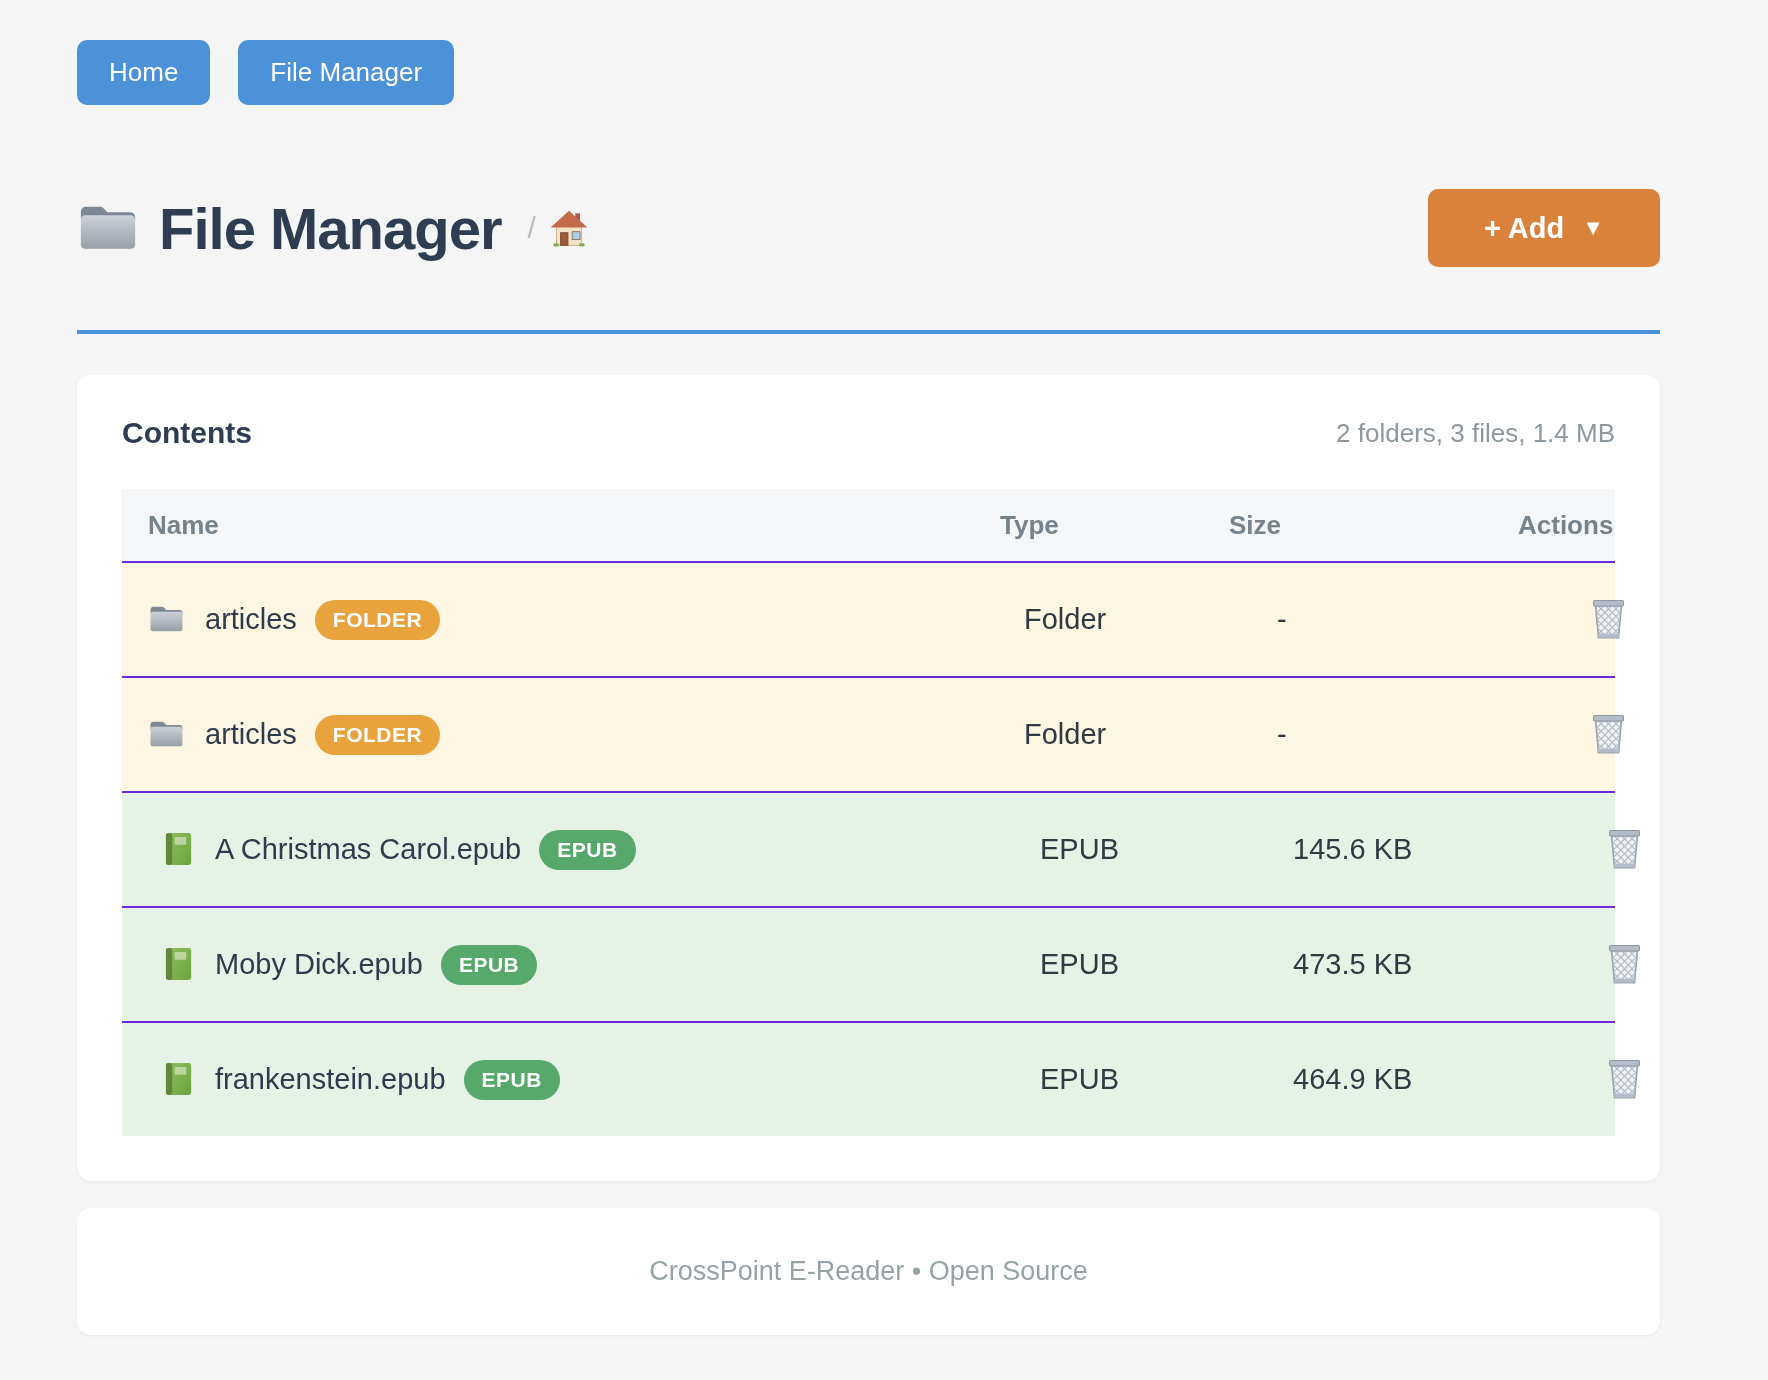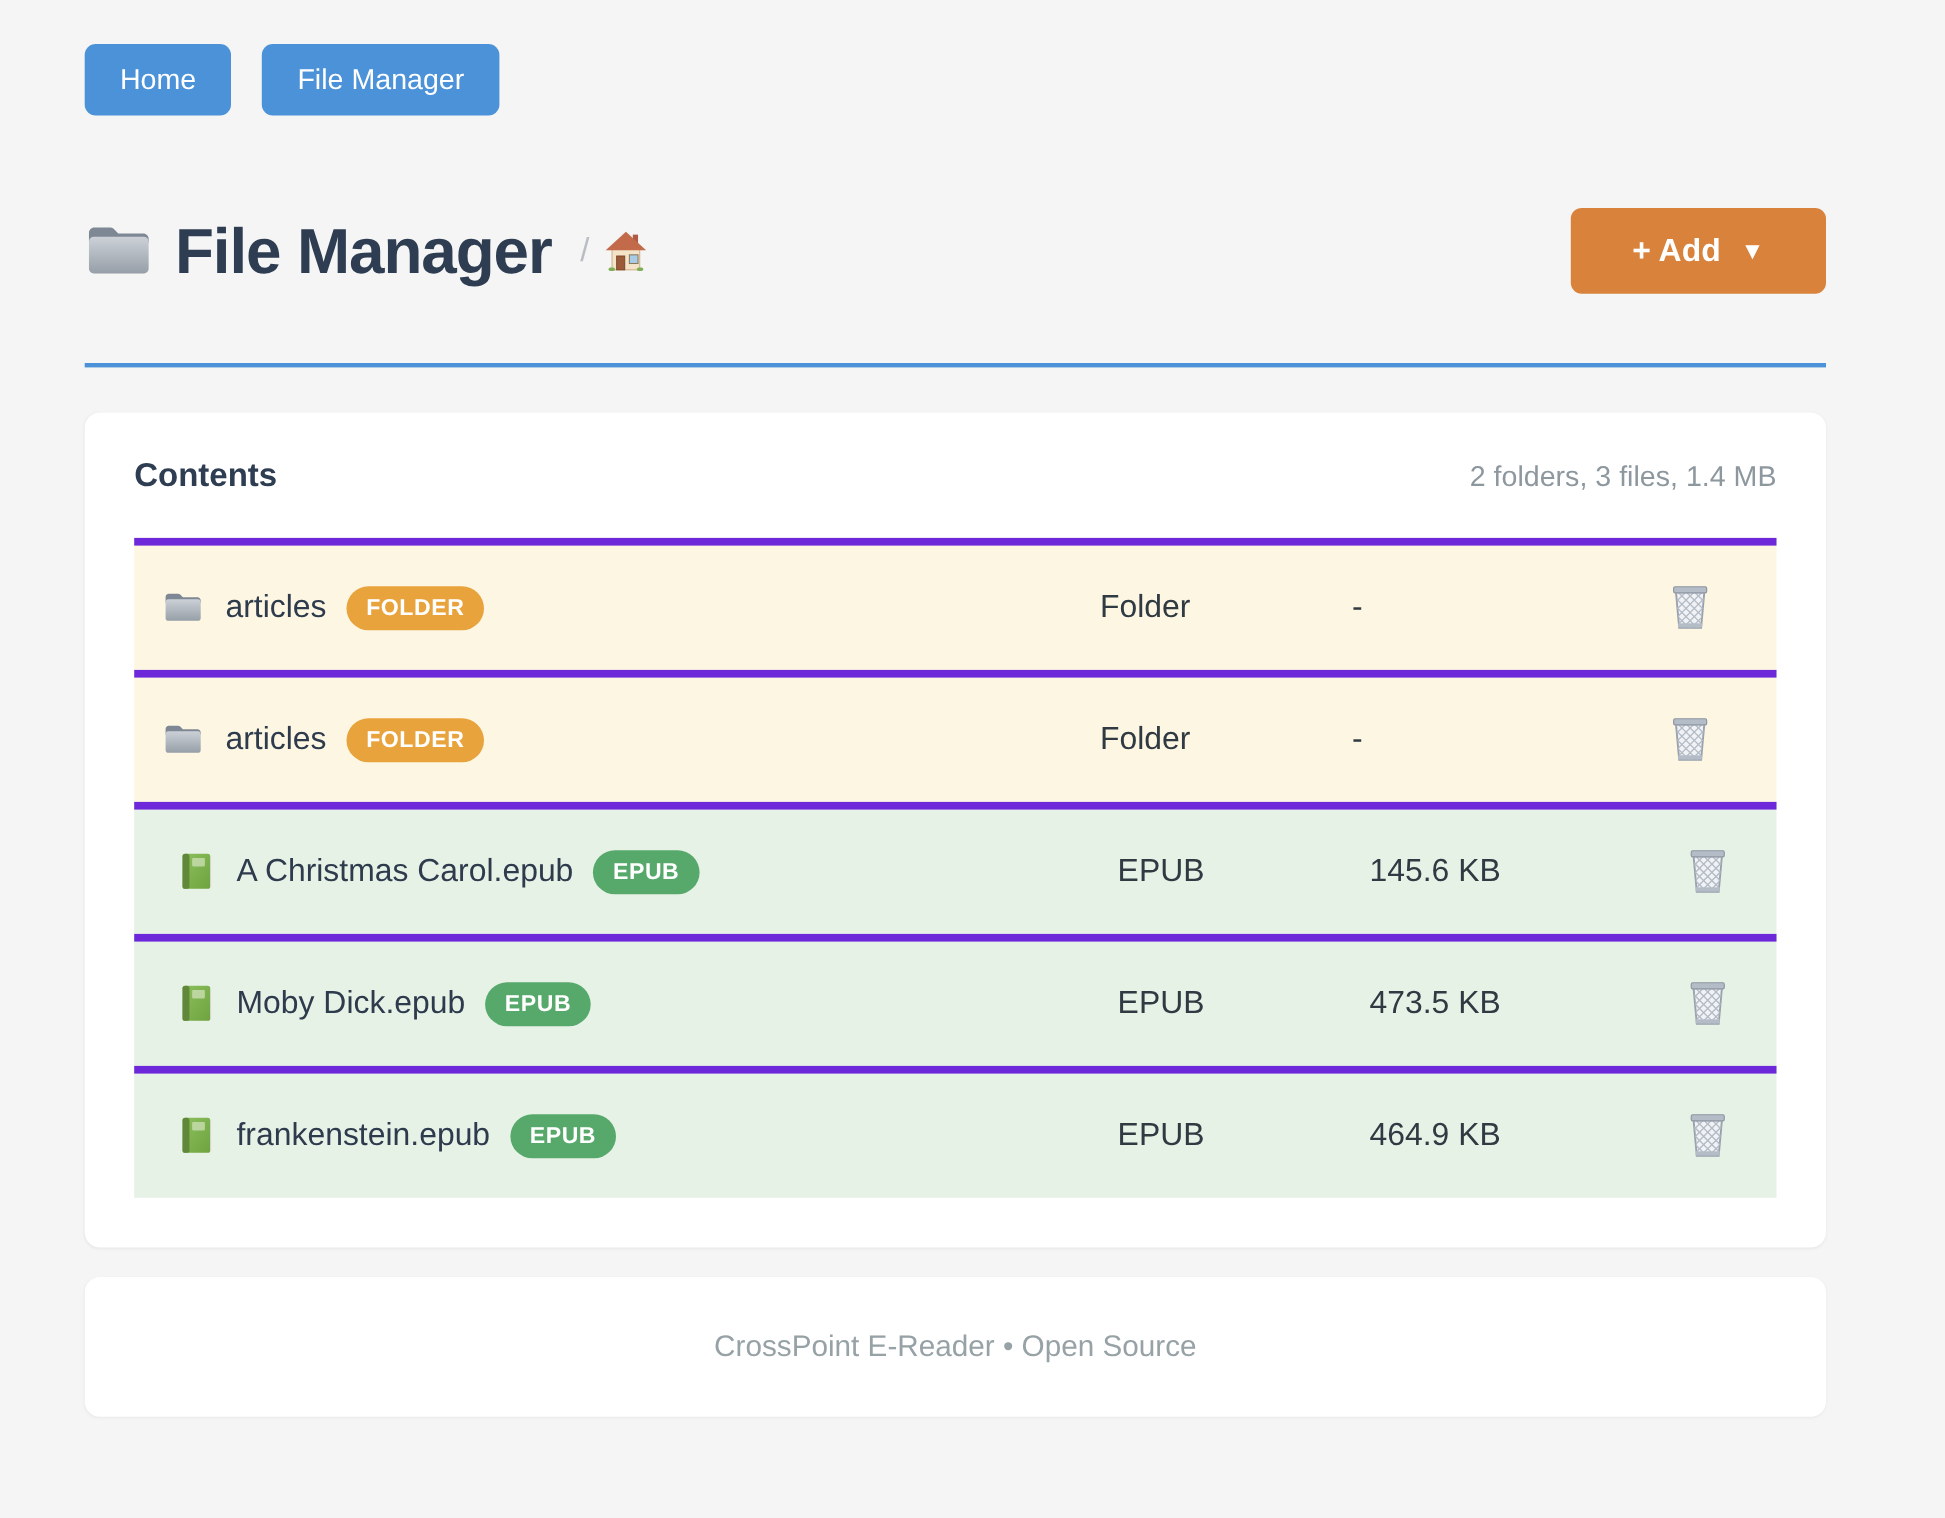--- a/index.html
+++ b/index.html
@@ -45,21 +45,21 @@
   }
   .card-head { display: flex; justify-content: space-between; align-items: center; margin-bottom: 36px; height: 40px; }
   .card-title { font-size: 30px; font-weight: bold; color: #2e3d51; }
   .card-summary { font-size: 26px; color: #8d979e; }
 
   
   .table { width: 100%; }
   .thead, .trow { display: grid; grid-template-columns: 878px 229px 289px 1fr; align-items: center; }
   .thead { background: #f5f6f8; height: 72px; color: #76838c; font-weight: bold; font-size: 26px; }
   .th:first-child, .cell:first-child { padding-left: 26px; }
-  .trow { height: 113px; font-size: 29px; color: #2f3a42; border-top: 7px solid #6d28d9; }
+  .trow { height: 113px; font-size: 29px; color: #2f3a42; border-top: 2px solid #6d28d9; gap: 24px; }
   .row-folder { background: #fdf6e2; }
   .row-file   { background: #e7f2e7; padding-left: 16px; }
   .name-cell { display: flex; align-items: center; }
   .row-icon { display: flex; align-items: center; }
   .isvg-folder { width: 37px; height: 31px; }
   .isvg-book   { width: 31px; height: 35px; }
   .file-name { margin-left: 20px; color: #2e3b4d; }
   .badge {
     margin-left: 18px; color: #fff; font-weight: bold; font-size: 21px;
     padding: 8px 18px; border-radius: 22px; letter-spacing: 0.5px;
@@ -160,20 +160,26 @@
 
   <hr class="divider">
 
   <section class="card">
     <div class="card-head">
       <span class="card-title">Contents</span>
       <span class="card-summary">2 folders, 3 files, 1.4 MB</span>
     </div>
 
     <div class="table">
+      <div class="thead">
+        <div class="th">Name</div>
+        <div class="th">Type</div>
+        <div class="th">Size</div>
+        <div class="th">Actions</div>
+      </div>
       <div>
   <div class="trow row-folder">
     <div class="cell name-cell">
       <span class="row-icon">
                 <svg class="isvg-folder">
                   <use href="#sym-folder"></use>
                 </svg>
               </span>
       <span class="file-name">articles</span>
       <span class="badge badge-folder">FOLDER</span>

